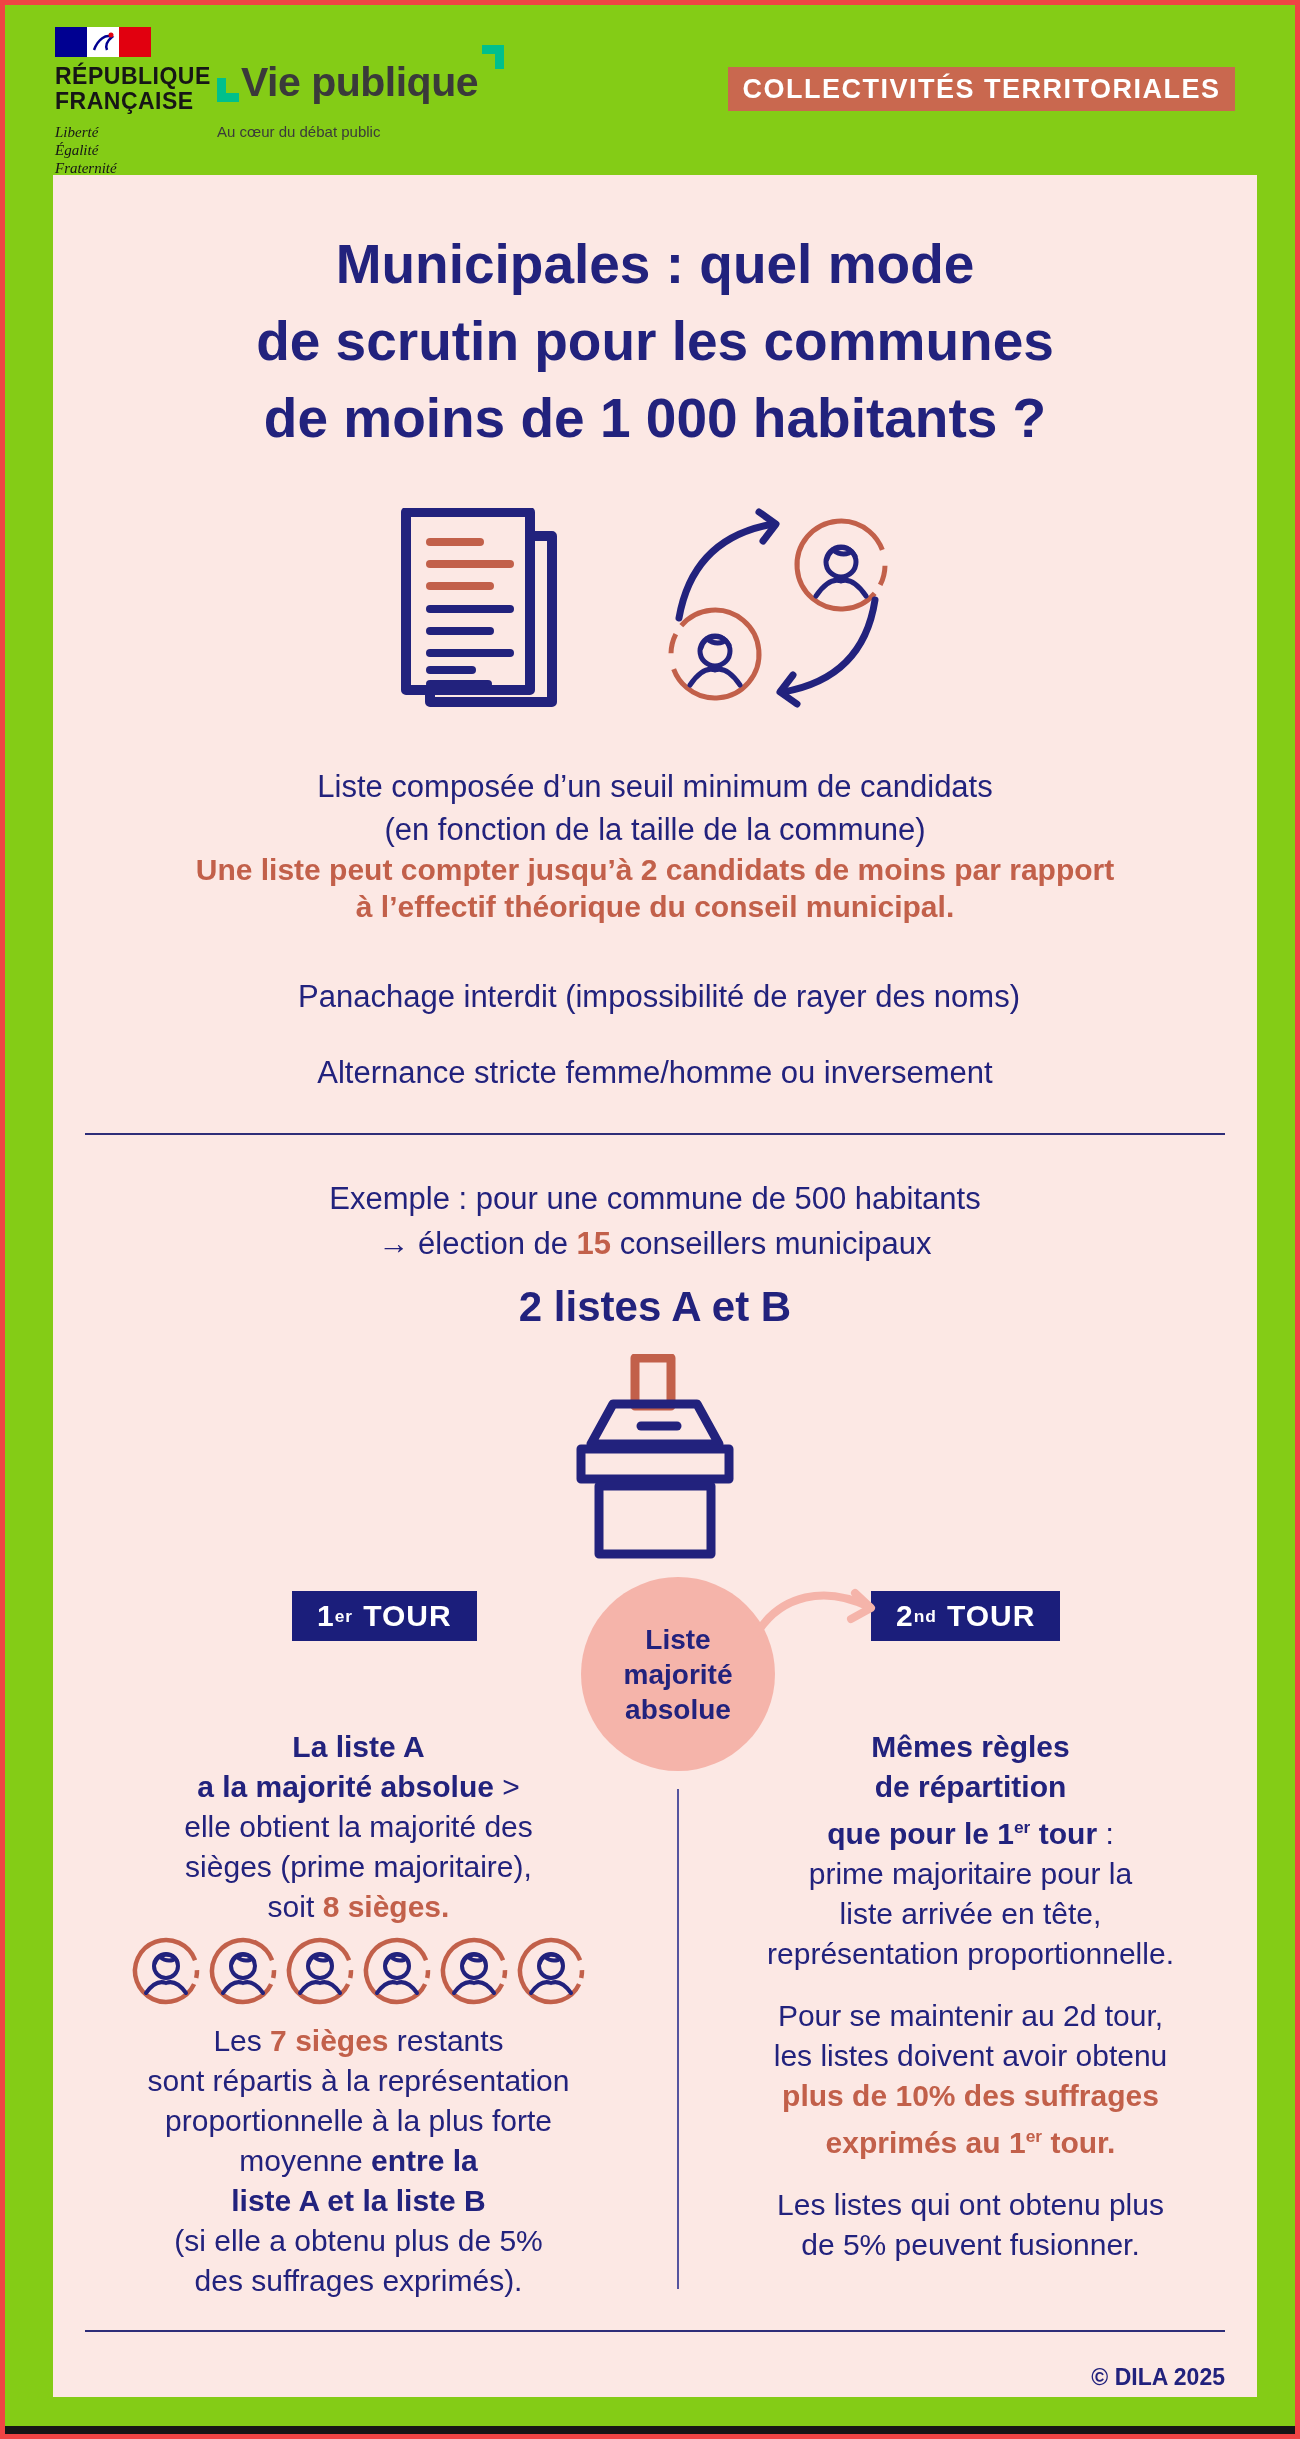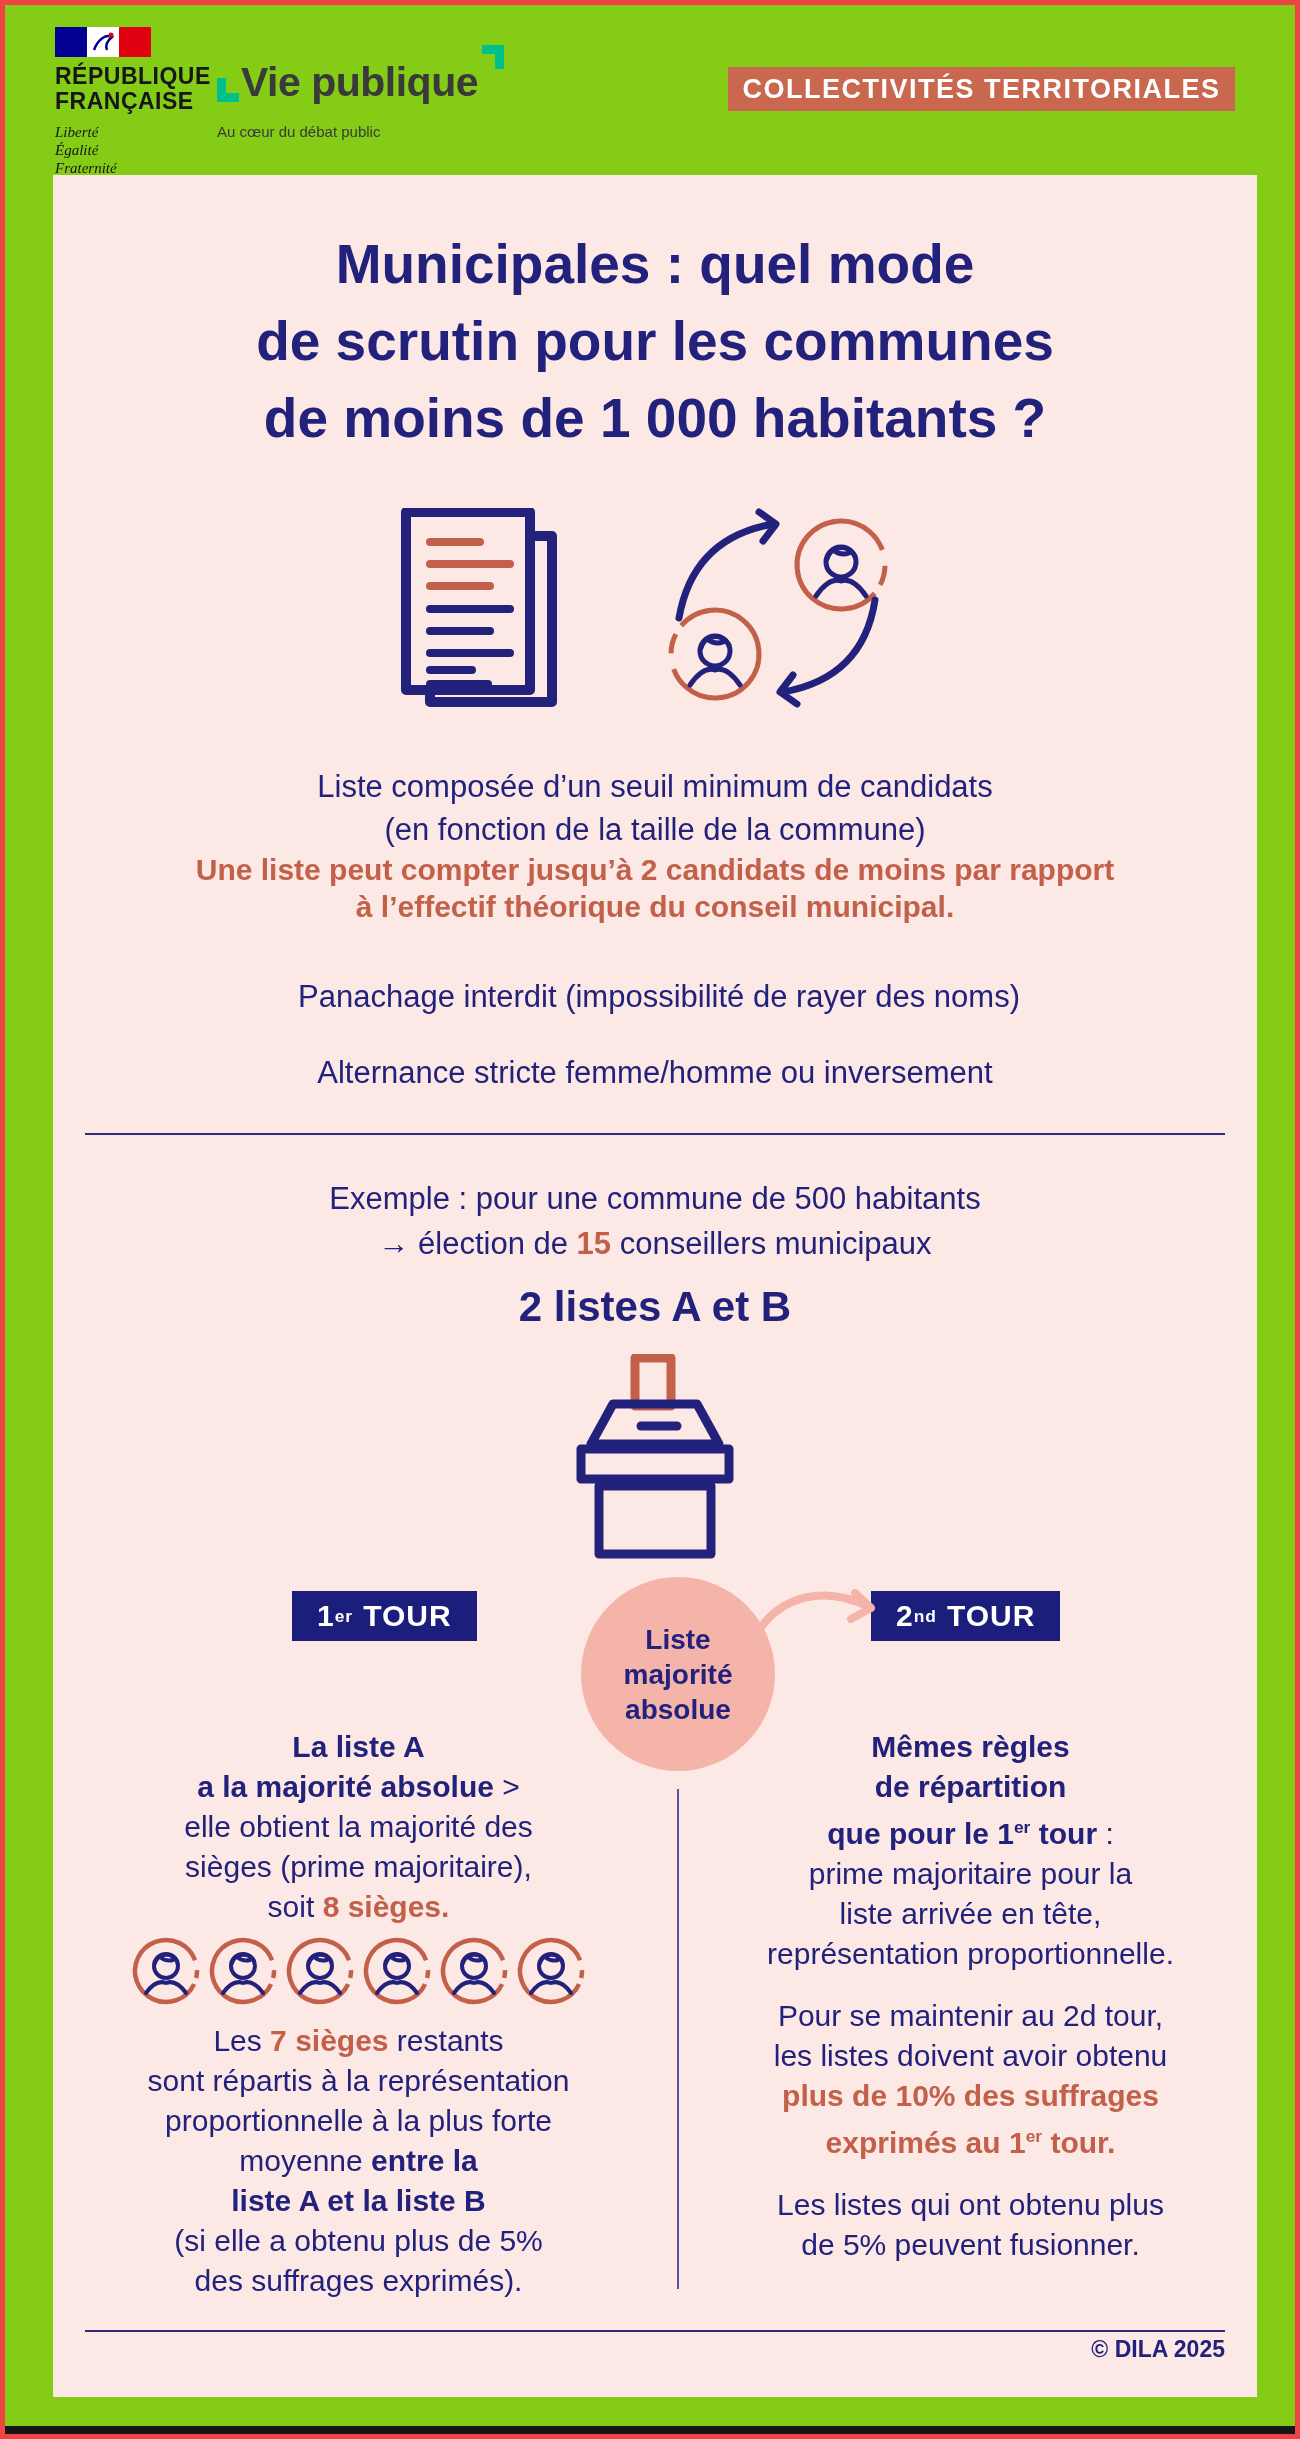--- a/index.html
+++ b/index.html
@@ -68,21 +68,21 @@
     font-size:28px;line-height:35px;font-weight:bold;
   }
   .curve-arrow{position:absolute;left:700px;top:6px;}
   .vdivider{position:absolute;left:624px;top:212px;width:2px;height:500px;background:#55549f;}
   .col{position:absolute;top:150px;font-size:30px;line-height:40px;}
   .col-left{left:28px;width:555px;}
   .col-right{left:655px;width:525px;}
   .seats{display:flex;justify-content:center;gap:5px;margin:8px 0 14px;}
   .gap{margin-top:22px;}
   .divider-footer{margin-top:13px;}
-  .copyright{margin:4px 32px 0 0;text-align:right;font-size:23px;font-weight:bold;}
+  .copyright{margin:32px 32px 0 0;text-align:right;font-size:23px;font-weight:bold;}
   .bottom-bar{position:absolute;left:0;right:0;bottom:0;height:8px;background:#151515;}
   
   .s-navy{stroke:var(--navy);}
   .s-terra{stroke:var(--terracotta);}
   .f-none{fill:none;}
   .f-pink{fill:var(--panel-pink);}
   .f-terra{fill:var(--terracotta);}
   .f-navy{fill:var(--navy);}
   .s-salmon{stroke:var(--bubble-pink);}
 </style>

